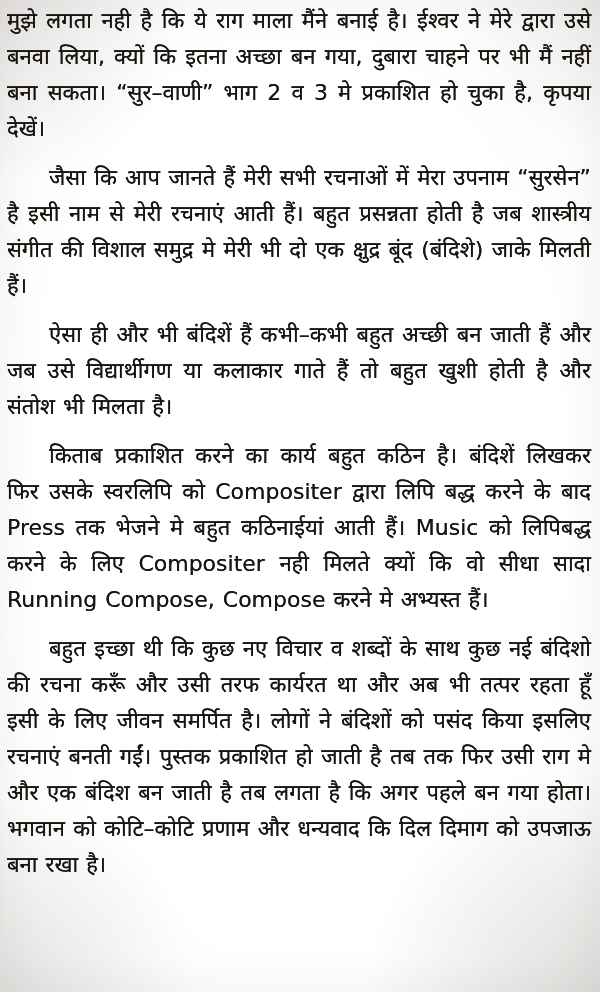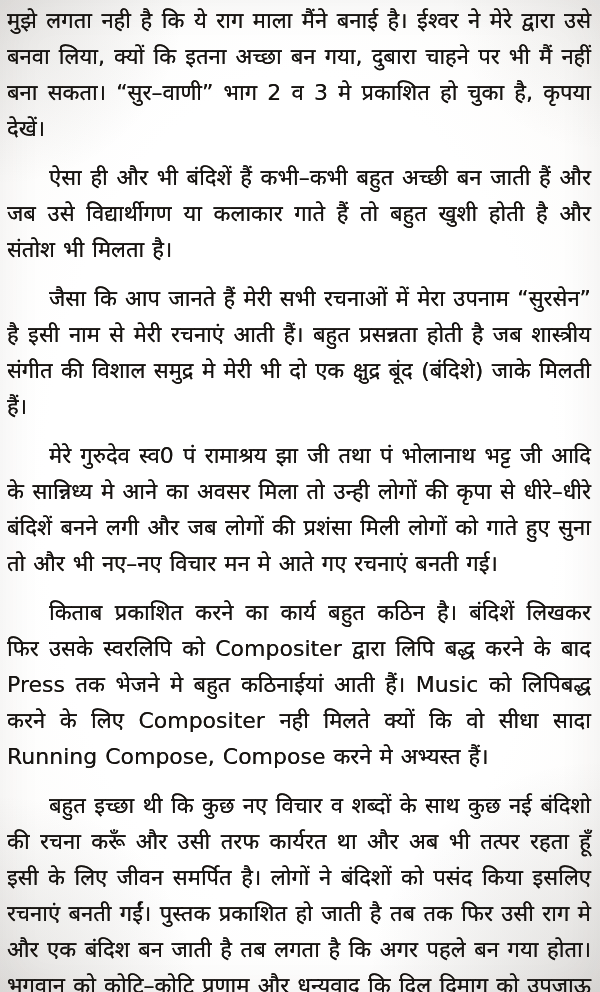--- a/index.html
+++ b/index.html
@@ -38,18 +38,17 @@
   }
   .para.continuation {
     text-indent: 0;
   }
 </style>
 </head>
 <body>
 
 <div class="page">
   <p class="para continuation">मुझे लगता नही है कि ये राग माला मैंने बनाई है। ईश्वर ने मेरे द्वारा उसे बनवा लिया, क्यों कि इतना अच्छा बन गया, दुबारा चाहने पर भी मैं नहीं बना सकता। “सुर–वाणी” भाग 2 व 3 मे प्रकाशित हो चुका है, कृपया देखें।</p>
+  <p class="para">जैसा कि आप जानते हैं मेरी सभी रचनाओं में मेरा उपनाम “सुरसेन” है इसी नाम से मेरी रचनाएं आती हैं। बहुत प्रसन्नता होती है जब शास्त्रीय संगीत की विशाल समुद्र मे मेरी भी दो एक क्षुद्र बूंद (बंदिशे) जाके मिलती हैं।</p>
   <p class="para">ऐसा ही और भी बंदिशें हैं कभी–कभी बहुत अच्छी बन जाती हैं और जब उसे विद्यार्थीगण या कलाकार गाते हैं तो बहुत खुशी होती है और संतोश भी मिलता है।</p>
-  <p class="para">जैसा कि आप जानते हैं मेरी सभी रचनाओं में मेरा उपनाम “सुरसेन” है इसी नाम से मेरी रचनाएं आती हैं। बहुत प्रसन्नता होती है जब शास्त्रीय संगीत की विशाल समुद्र मे मेरी भी दो एक क्षुद्र बूंद (बंदिशे) जाके मिलती हैं।</p>
-  <p class="para">मेरे गुरुदेव स्व0 पं रामाश्रय झा जी तथा पं भोलानाथ भट्ट जी आदि के सान्निध्य मे आने का अवसर मिला तो उन्ही लोगों की कृपा से धीरे–धीरे बंदिशें बनने लगी और जब लोगों की प्रशंसा मिली लोगों को गाते हुए सुना तो और भी नए–नए विचार मन मे आते गए रचनाएं बनती गई।</p>
   <p class="para">किताब प्रकाशित करने का कार्य बहुत कठिन है। बंदिशें लिखकर फिर उसके स्वरलिपि को Compositer द्वारा लिपि बद्ध करने के बाद Press तक भेजने मे बहुत कठिनाईयां आती हैं। Music को लिपिबद्ध करने के लिए Compositer नही मिलते क्यों कि वो सीधा सादा Running Compose, Compose करने मे अभ्यस्त हैं।</p>
   <p class="para">बहुत इच्छा थी कि कुछ नए विचार व शब्दों के साथ कुछ नई बंदिशो की रचना करूँ और उसी तरफ कार्यरत था और अब भी तत्पर रहता हूँ इसी के लिए जीवन समर्पित है। लोगों ने बंदिशों को पसंद किया इसलिए रचनाएं बनती गईं। पुस्तक प्रकाशित हो जाती है तब तक फिर उसी राग मे और एक बंदिश बन जाती है तब लगता है कि अगर पहले बन गया होता। भगवान को कोटि–कोटि प्रणाम और धन्यवाद कि दिल दिमाग को उपजाऊ बना रखा है।</p>
 </div>
 
 </body></html>

